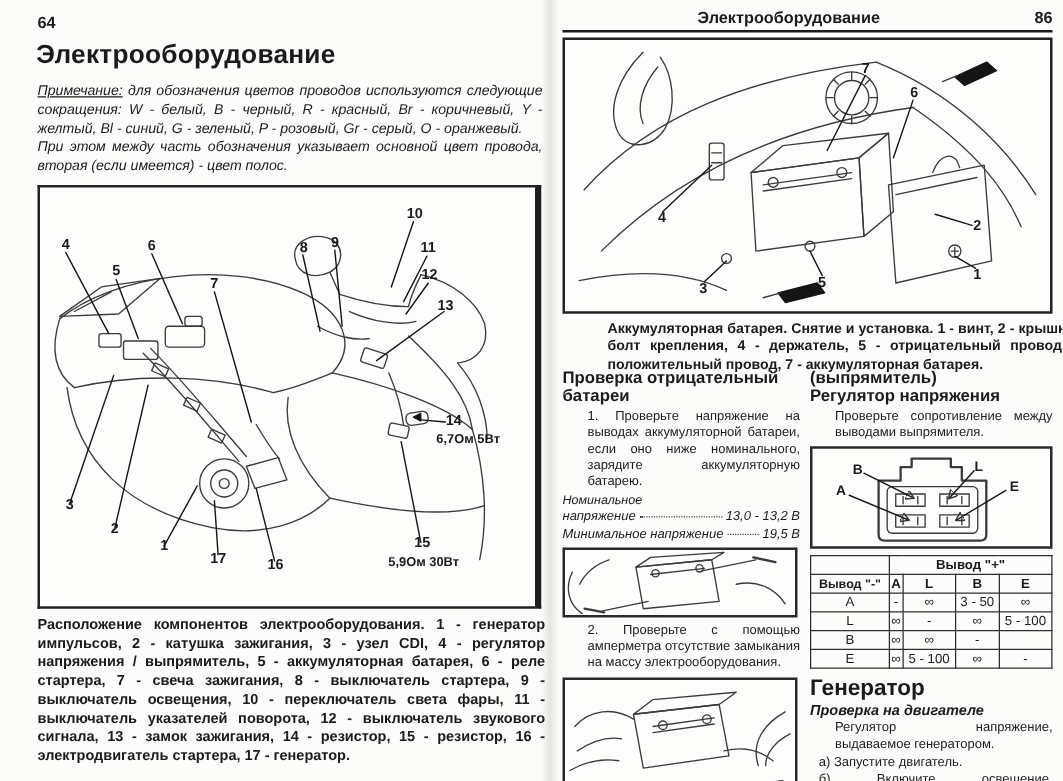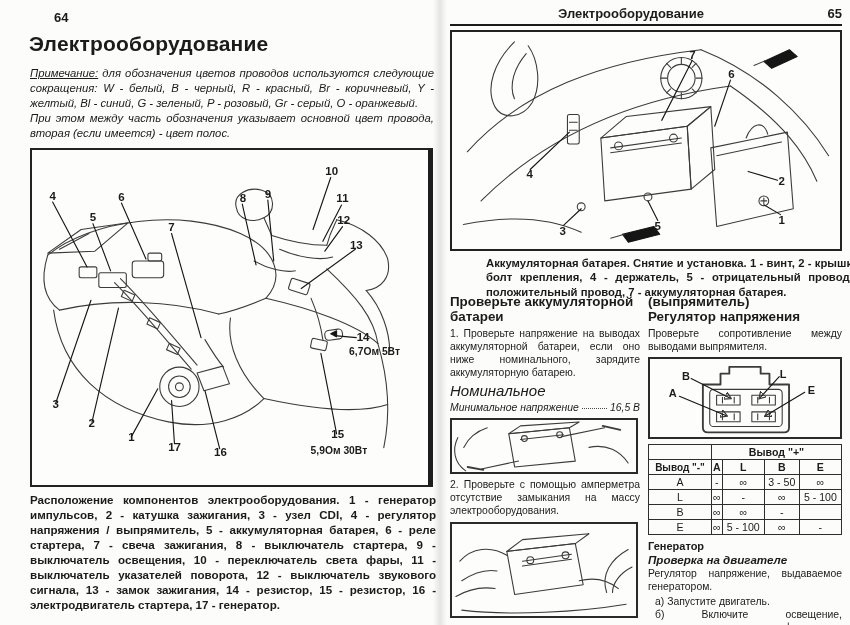--- a/index.html
+++ b/index.html
@@ -5,21 +5,21 @@
   * { box-sizing: border-box; margin: 0; padding: 0; }
   html,body { width:850px; height:625px; background:#ffffff; font-family:"Liberation Sans", sans-serif; color:#1b1b1b; }
   .spread { position:relative; width:850px; height:625px; background:#fcfcfa; overflow:hidden; }
   .gutter { position:absolute; left:433px; top:0; width:14px; height:625px;
             background:linear-gradient(90deg, rgba(0,0,0,0) 0%, rgba(120,120,115,.18) 50%, rgba(0,0,0,0) 100%); }
 
   
   .pagenum { font-weight:bold; font-size:13px; }
 
   
-  #p64-num { position:absolute; left:30px; top:10px;margin-left:24px; }
+  #p64-num { position:absolute; left:30px; top:10px; }
   #p64-title { position:absolute; left:29px; top:32px; font-size:21px; font-weight:bold; letter-spacing:.2px; }
   #p64-note { position:absolute; left:30px; top:66px; width:404px; font-size:11.3px; line-height:1.33; font-style:italic; text-align:justify; }
   #p64-note .u { text-decoration:underline; }
   #p64-fig { position:absolute; left:30px; top:148px; width:403px; height:339px; background:#fdfdfb;
              border:2px solid #222; border-right:5px solid #1d1d1d; }
   #p64-caption { position:absolute; left:30px; top:492px; width:406px; font-size:11.6px; font-weight:bold; line-height:1.3; text-align:justify; }
 
   .fig { position:relative; }
   .fig svg { position:absolute; left:0; top:0; width:100%; height:100%; }
   .callout { position:absolute; transform:translate(-50%,-50%); font-weight:bold; font-size:11.5px; line-height:1; background:transparent; }
@@ -31,39 +31,39 @@
   #p65-header .num { position:absolute; right:0; top:0; font-weight:bold; font-size:13px; }
 
   #p65-fig { position:absolute; left:450px; top:30px; width:392px; height:221px; border:2px solid #222; background:#fdfdfb; }
   #p65-caption { position:absolute; left:450px; top:256px; width:392px; font-size:11.3px; font-weight:bold; line-height:1.27; text-align:justify;margin-left:36px; }
 
   .col { position:absolute; top:294px; }
   #p65-colL { left:450px; width:190px; }
   #p65-colR { left:648px; width:194px; }
 
   h2.sec { font-size:13.4px; font-weight:bold; line-height:1.12; margin-bottom:3px; }
-  .col p { font-size:10.4px; line-height:1.25; text-align:justify; margin-bottom:2px; }
+  .col p { font-size:10.4px; line-height:1.25; text-align:justify; margin-bottom:2px;margin-left:20px; }
   .spec { display:flex; align-items:baseline; font-style:italic; font-size:10.4px; line-height:1.3; }
   .spec .leader { flex:1; min-width:10px; border-bottom:1.4px dotted #4a4a4a; margin:0 3px; transform:translateY(-2px); }
   .spec .v, .spec .l { white-space:nowrap; }
-  .specline { font-style:italic; font-size:15px; line-height:1.3; }
+  .specline { font-style:italic; font-size:10px; line-height:1.3; }
 
   .smallfig { position:relative; border:2px solid #2a2a2a; background:#fdfdfb; margin:4px 0 4px 0; }
   #fig-test { width:188px; height:56px; }
   #fig-remove { width:188px; height:96px; margin-top:5px; }
   #fig-conn { width:194px; height:82px; margin:4px 0 5px 0; }
   .connlabel { position:absolute; transform:translate(-50%,-50%); font-weight:bold; font-size:11px; }
 
   table.res { border-collapse:collapse; width:194px; font-size:10.6px; margin-bottom:5px; }
   table.res th, table.res td { border:1.3px solid #2e2e2e; text-align:center; padding:1px 0; height:13px; }
   table.res .corner { font-size:10px; }
   table.res thead th { font-weight:bold; }
   table.res td.lbl { font-weight:normal; }
 
-  h2.gen { font-size:11px; font-weight:bold; margin:2px 0 1px 0; }
+  h2.gen { font-size:18px; font-weight:bold; margin:2px 0 1px 0; }
   .subhead { font-size:11.6px; font-weight:bold; font-style:italic; margin-bottom:1px; }
   .list-item { font-size:10.4px; line-height:1.25; padding-left:7px; text-align:justify; }
 
   svg path, svg line, svg circle, svg rect, svg ellipse, svg polyline {
     fill:none; stroke:#3b3b3b; stroke-width:1.1; stroke-linecap:round; stroke-linejoin:round;
   }
   svg .lead { stroke:#161616; stroke-width:1.15; }
   svg .dark { fill:#151515; stroke:#151515; }
   svg .thick { stroke-width:1.9; }
 </style>
@@ -169,21 +169,21 @@
     <span class="callout" style="left:47.6%;top:90.4%">16</span>
     <span class="callout" style="left:36.0%;top:89.0%">17</span>
     <span class="callout-spec" style="left:86.5%;top:58.5%">6,7Ом  5Вт</span>
     <span class="callout-spec" style="left:77.5%;top:88.0%">5,9Ом  30Вт</span>
   </div>
 
   <div id="p64-caption">Расположение компонентов электрооборудования. 1 - генератор импульсов, 2 - катушка зажигания, 3 - узел CDI, 4 - регулятор напряжения / выпрямитель, 5 - аккумуляторная батарея, 6 - реле стартера, 7 - свеча зажигания, 8 - выключатель стартера, 9 - выключатель освещения, 10 - переключатель света фары, 11 - выключатель указателей поворота, 12 - выключатель звукового сигнала, 13 - замок зажигания, 14 - резистор, 15 - резистор, 16 - электродвигатель стартера, 17 - генератор.</div>
 
   <div id="p65-header">
     <span class="title">Электрооборудование</span>
-    <span class="num">65</span>
+    <span class="num">86</span>
   </div>
 
   <div id="p65-fig" class="fig">
     <svg viewBox="0 0 392 221">
 
       <path d="M62,10 C42,30 32,56 42,76 C50,90 70,88 80,72 C90,54 86,28 76,14"></path>
       <path d="M74,22 C62,36 56,54 62,68"></path>
 
       <path d="M14,122 C70,60 150,30 252,18"></path>
       <path d="M28,172 C90,110 172,70 282,55"></path>
@@ -233,27 +233,32 @@
     <span class="callout" style="left:28.5%;top:92%">3</span>
     <span class="callout" style="left:20%;top:66%">4</span>
     <span class="callout" style="left:53%;top:90%">5</span>
     <span class="callout" style="left:72%;top:20%">6</span>
     <span class="callout" style="left:62%;top:11%">7</span>
   </div>
 
   <div id="p65-caption">Аккумуляторная батарея. Снятие и установка. 1 - винт, 2 - крышка, 3 - болт крепления, 4 - держатель, 5 - отрицательный провод, 6 - положительный провод, 7 - аккумуляторная батарея.</div>
 
   <div id="p65-colL" class="col">
-    <h2 class="sec">Проверьте аккумуляторной батареи</h2>
+    <h2 class="sec">Проверка отрицательный батареи</h2>
     <p>1. Проверьте напряжение на выводах аккумуляторной батареи, если оно ниже номинального, зарядите аккумуляторную батарею.</p>
     <div class="specline">Номинальное</div>
     <div class="spec">
+      <span class="l">напряжение</span>
+      <span class="leader"></span>
+      <span class="v">13,0 - 13,2 В</span>
+    </div>
+    <div class="spec">
       <span class="l">Минимальное напряжение</span>
       <span class="leader"></span>
-      <span class="v">16,5 В</span>
+      <span class="v">19,5 В</span>
     </div>
 
     <div id="fig-test" class="smallfig">
       <svg viewBox="0 0 188 56">
         <path d="M58,14 L120,8 L126,42 L64,48 Z"></path>
         <path d="M58,14 L70,6 L130,2 L120,8 Z"></path>
         <path d="M70,20 L114,15"></path>
         <circle cx="74" cy="19" r="3"></circle>
         <circle cx="110" cy="15" r="3"></circle>
         <path d="M112,17 L156,8"></path>

